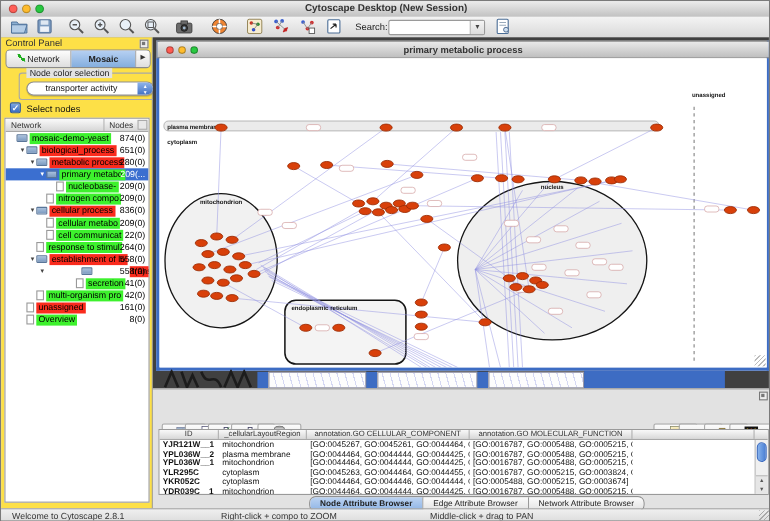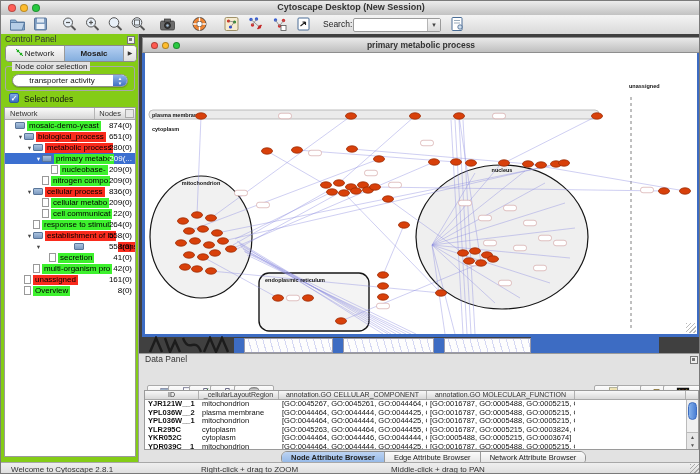--- a/index.html
+++ b/index.html
@@ -11,33 +11,33 @@
   .titlebar .title{position:absolute;left:0;right:0;top:1px;text-align:center;font-size:9px;font-weight:bold;color:#333;}
   
   .toolbar{position:absolute;left:0;top:14px;width:700px;height:19px;background:linear-gradient(#f4f4f4,#d9d9d9);border-bottom:1px solid #979797;}
   .tbi{position:absolute;top:1px;width:17px;height:16px;display:inline-block;}
   .tbi svg{width:100%;height:100%;}
   .search-label{position:absolute;left:322px;top:4px;font-size:8.5px;color:#222;}
   .search-box{position:absolute;left:352px;top:3px;width:86px;height:12px;background:#fff;border:1px solid #9a9a9a;border-radius:2px;}
   .search-input{position:absolute;left:1px;top:0;width:70px;height:10px;border:0;outline:none;font-size:8px;padding:0;background:transparent;}
   .search-dd{position:absolute;right:0;top:0;width:12px;height:12px;border-left:1px solid #b5b5b5;font-size:7px;color:#444;text-align:center;line-height:12px;background:linear-gradient(#f5f5f5,#dcdcdc);}
   
-  .cpanel{position:absolute;left:0;top:33px;width:138px;height:428px;background:#84cc16;border-right:1px solid #9a9a9a;box-sizing:border-box;}
+  .cpanel{position:absolute;left:0;top:33px;width:138px;height:428px;background:#fde047;border-right:1px solid #9a9a9a;box-sizing:border-box;}
   .cp-head{position:absolute;left:0;top:0;width:100%;height:11px;font-size:8.5px;color:#333;padding-left:4px;box-sizing:border-box;}
   .float-ic{position:absolute;right:3px;top:1px;width:8px;height:8px;border:1px solid #777;background:#eee;box-sizing:border-box;}
   .float-ic:after{content:"";position:absolute;left:1px;top:1px;width:3px;height:3px;background:#777;}
   .cp-tabs{position:absolute;left:4px;top:11px;width:130px;height:15px;display:flex;border:1px solid #8a8a8a;border-radius:4px;overflow:hidden;background:#f2f2f2;}
   .cp-tab{flex:1;font-size:8px;color:#222;text-align:center;line-height:15px;border-right:1px solid #9a9a9a;background:linear-gradient(#fdfdfd,#dedede);white-space:nowrap;overflow:hidden;}
   .cp-tab.sel{background:linear-gradient(#b6d0f2,#84aede);font-weight:bold;}
   .cp-tab .mini-net{display:inline-block;width:7px;height:7px;margin-right:2px;background:
      radial-gradient(circle at 2px 2px,#1fae1f 1.5px,transparent 1.6px),
      radial-gradient(circle at 5px 5px,#1fae1f 1.5px,transparent 1.6px),
      linear-gradient(45deg,transparent 45%,#1fae1f 45% 55%,transparent 55%);}
   .cp-tab-arrow{width:12px;flex:0 0 12px;font-size:6px;line-height:15px;text-align:center;color:#333;background:linear-gradient(#fdfdfd,#dedede);}
-  .groupbox{position:absolute;left:4px;top:32px;width:130px;height:25px;border:1px solid #a8a8a8;border-radius:3px;box-sizing:border-box;}
+  .groupbox{position:absolute;left:16px;top:32px;width:130px;height:25px;border:1px solid #a8a8a8;border-radius:3px;box-sizing:border-box;}
   .groupbox .gb-title{position:absolute;left:6px;top:-5px;background:#e2e2e2;padding:0 3px;font-size:8px;color:#222;}
   .combo{position:absolute;left:6px;top:7px;width:116px;height:13px;background:#fff;border:1px solid #8f8f8f;border-radius:7px;box-sizing:border-box;box-shadow:0 1px 1px rgba(0,0,0,.2);}
   .combo .combo-text{position:absolute;left:0;right:16px;top:1px;text-align:center;font-size:8px;color:#111;white-space:nowrap;overflow:hidden;}
   .combo .combo-cap{position:absolute;right:0;top:0;width:14px;height:11px;border-radius:0 6px 6px 0;background:linear-gradient(#8fb4ea,#4372c4);color:#fff;font-size:4.5px;line-height:5px;text-align:center;padding-top:1px;box-sizing:border-box;}
   .chk-row{position:absolute;left:8px;top:59px;height:12px;font-size:8.5px;color:#111;}
   .chk{position:absolute;left:0;top:0;width:10px;height:10px;border-radius:2px;background:linear-gradient(#7fa9e4,#3a6cc0);border:1px solid #2d59a4;box-sizing:border-box;color:#fff;font-size:8px;line-height:9px;text-align:center;font-weight:bold;}
   .chk-lbl{position:absolute;left:15px;top:1px;white-space:nowrap;}
   .treebox{position:absolute;left:3px;top:73px;width:132px;height:350px;background:#fff;border:1px solid #9a9a9a;box-sizing:border-box;overflow:hidden;}
   .tree-head{position:absolute;left:0;top:0;width:100%;height:12px;background:linear-gradient(#fbfbfb,#d6d6d6);border-bottom:1px solid #a8a8a8;font-size:7.5px;color:#333;box-sizing:border-box;}
   .tree-head .thn{position:absolute;left:5px;top:1px;} .tree-head .thc{position:absolute;right:14px;top:1px;}
@@ -277,21 +277,21 @@
             <span class="fold"></span>
             <span class="tlabel r">establishment of lo</span>
             <span class="tcount">558(0)</span>
           </div>
           <div class="tree-row" style="padding-left: 30px; gap: 32px;">
             <span class="exp">▼</span>
             <span class="fold"></span>
             <span class="tlabel r">transport</span>
             <span class="tcount">558(0)</span>
           </div>
-          <div class="tree-row" style="padding-left: 44px;">
+          <div class="tree-row" style="padding-left: 64px;">
             <span class="file"></span>
             <span class="tlabel g">secretion</span>
             <span class="tcount">41(0)</span>
           </div>
           <div class="tree-row" style="padding-left: 28px;">
             <span class="file"></span>
             <span class="tlabel g">multi-organism pro</span>
             <span class="tcount">42(0)</span>
           </div>
           <div class="tree-row" style="padding-left: 19px;">
@@ -475,21 +475,20 @@
     <div class="strip-blue" style="left:95px;width:10px"></div>
     <div class="strip-win" style="left:105px;width:89px"></div>
     <div class="strip-blue" style="left:194px;width:10px"></div>
     <div class="strip-win" style="left:204px;width:91px"></div>
     <div class="strip-blue" style="left:295px;width:10px"></div>
     <div class="strip-win" style="left:305px;width:87px"></div>
     <div class="strip-bluewide" style="left:392px;width:128px"></div>
   </div>
 
   <div class="dpanel">
-    <div class="dp-head">Data Panel</div>
     <span class="float-ic" style="top:2px"></span>
     <div class="dp-toolbar">
       <span class="dbi" style="left:8px"><svg viewBox="0 0 18 16">
             <rect x="2" y="3" width="14" height="10" fill="#fff" stroke="#557" stroke-width=".8"></rect>
             <rect x="2" y="3" width="14" height="3" fill="#9ab0c8"></rect>
             <line x1="2" y1="9" x2="16" y2="9" stroke="#99a" stroke-width=".7"></line>
             <line x1="8" y1="3" x2="8" y2="13" stroke="#99a" stroke-width=".7"></line>
           </svg></span>
       <span class="dbi" style="left:29px"><svg viewBox="0 0 18 16">
             <rect x="4" y="2" width="10" height="12" fill="#fff" stroke="#557" stroke-width=".8"></rect>
@@ -594,17 +593,17 @@
     <div class="dp-tabs" id="dp-tabs">
         <div class="dp-tab sel">Node Attribute Browser</div>
         <div class="dp-tab">Edge Attribute Browser</div>
         <div class="dp-tab">Network Attribute Browser</div>
       </div>
   </div>
 
   <div class="statusbar" id="statusbar">
     <div class="app-grip"></div>
   <span class="st" style="left: 10px;">Welcome to Cytoscape 2.8.1</span>
-      <span class="st" style="left: 200px;">Right-click + drag to ZOOM</span>
+      <span class="st" style="left: 200px;">Right-click + compo to ZOOM</span>
       <span class="st" style="left: 390px;">Middle-click + drag to PAN</span>
     </div>
 
 </div>
 
 </body></html>

